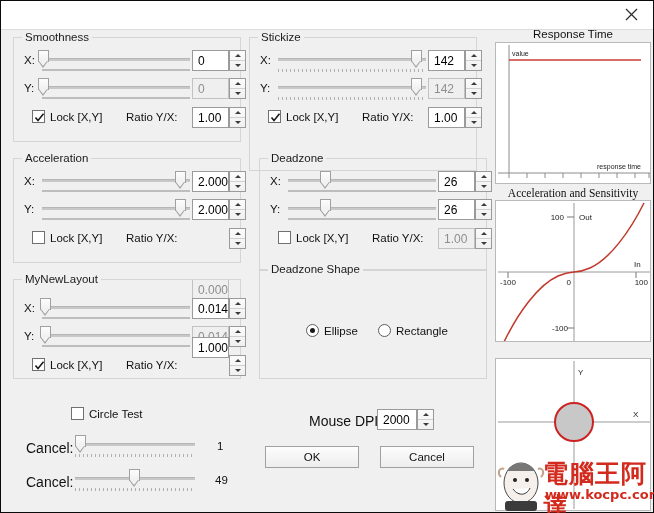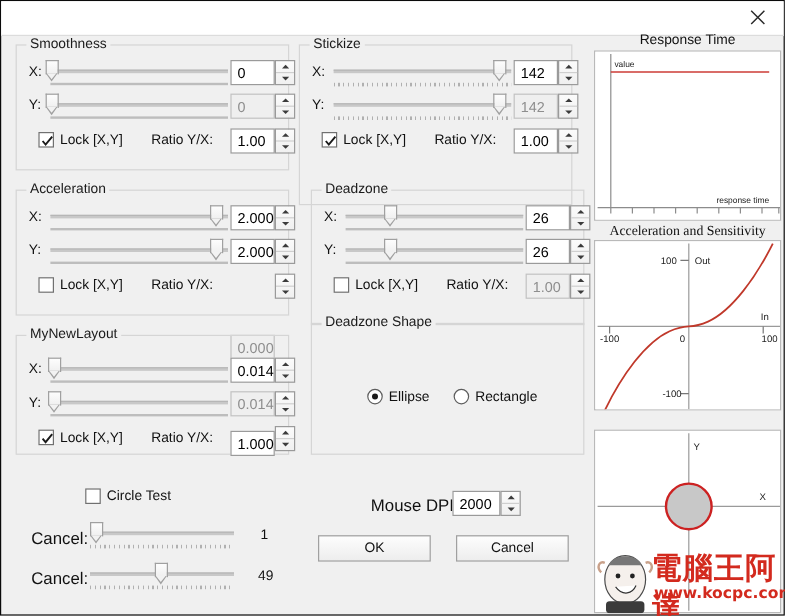--- a/index.html
+++ b/index.html
@@ -533,21 +533,21 @@
         </div>
     </div>
 
     <div class="cbx checked" style="left:18px; top:78px;">
       <svg width="11" height="11" viewBox="0 0 11 11">
           <path d="M1.5 5.5 L4 8.5 L9.5 1.8" stroke="#1b1b1b" stroke-width="1.6" fill="none"></path>
         </svg>
     </div>
     <div class="cbx-label" style="left:36px; top:79px;">Lock [X,Y]</div>
     <div class="ratio-label" style="left:112px; top:79px;">Ratio Y/X:</div>
-    <div class="numbox" style="left:178px; top:79px; width:37px;">1.000</div>
+    <div class="numbox" style="left:178px; top:57px; width:37px;">1.000</div>
     <div class="spin" style="left:215px; top:75px;">
       <div class="half up">
           <div class="ar-up"></div>
         </div>
       <div class="half dn">
           <div class="ar-dn"></div>
         </div>
     </div>
   </div>
 

